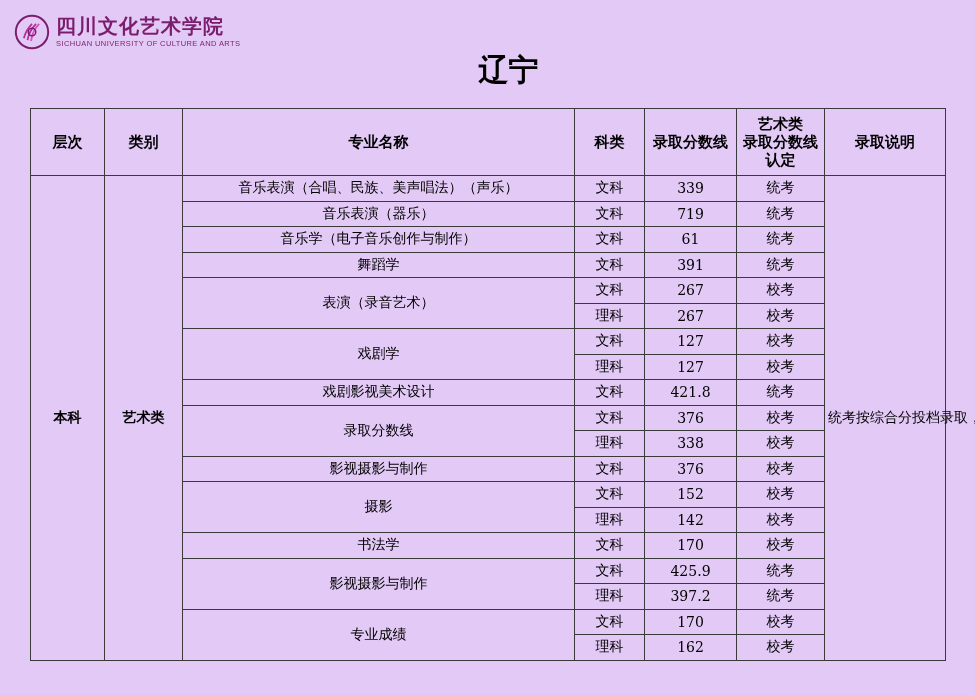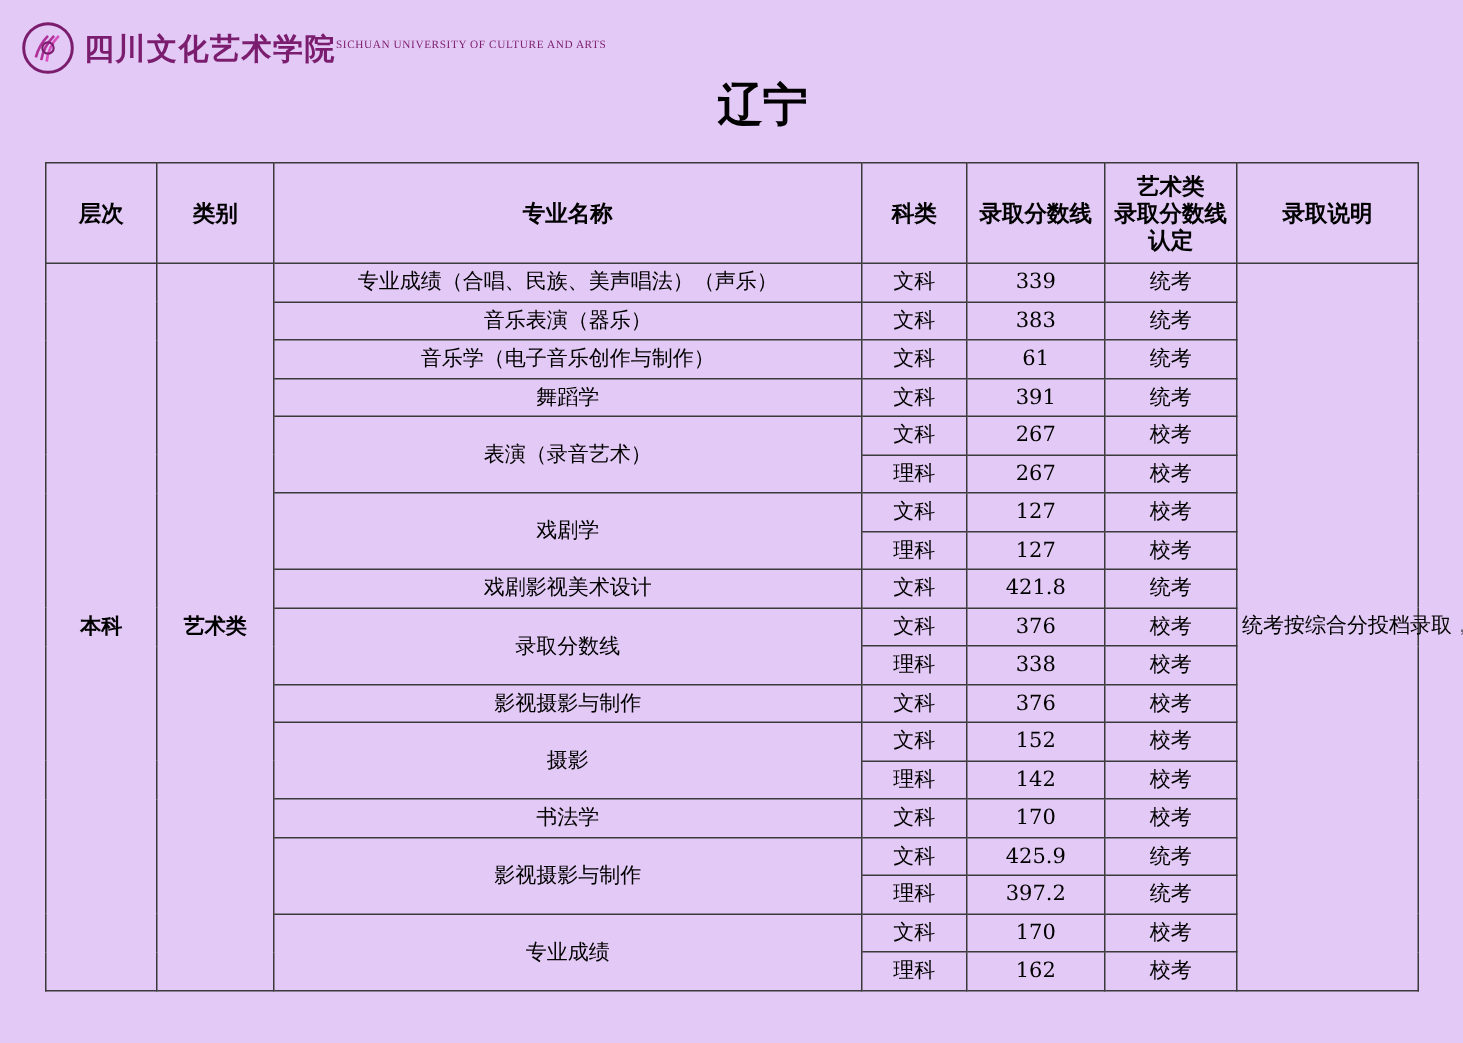--- a/index.html
+++ b/index.html
@@ -29,34 +29,34 @@
     align-items: center;
     gap: 6px;
   }
   .logo-mark {
     width: 36px;
     height: 36px;
     flex: 0 0 36px;
   }
   .logo-text {
     display: flex;
-    flex-direction: row;
+    flex-direction: column;
     justify-content: flex-end;
     line-height: 1;
   }
   .logo-cn {
     font-family: "DejaVu Serif", serif;
     font-size: 20px;
     font-weight: bold;
     color: #7b1d6e;
     letter-spacing: 1px;
     white-space: nowrap;
   }
   .logo-en {
-    font-family: Liberation Serif, serif;
+    font-family: Liberation Sans, sans-serif;
     font-size: 7.5px;
     color: #7b1d6e;
     letter-spacing: 0.4px;
     margin-top: 4px;
     white-space: nowrap;
   }
   
   .page-title {
     position: absolute;
     top: 50px;
@@ -173,30 +173,30 @@
             <div>录取分数线</div>
             <div>认定</div>
           </th>
           <th>录取说明</th>
         </tr>
       </thead>
       <tbody id="table-body">
           <tr>
             <td class="level-cell" rowspan="19">本科</td>
             <td class="category-cell" rowspan="19">艺术类</td>
-            <td class="major-cell">专业成绩（合唱、民族、美声唱法）（声乐）</td>
+            <td class="major-cell">音乐表演（合唱、民族、美声唱法）（声乐）</td>
             <td>文科</td>
             <td>339</td>
             <td>统考</td>
             <td class="note-cell" rowspan="19">统考按综合分投档录取，校考按专业分投档录取</td>
           </tr>
           <tr>
             <td class="major-cell">音乐表演（器乐）</td>
             <td>文科</td>
-            <td>383</td>
+            <td>719</td>
             <td>统考</td>
           </tr>
           <tr>
             <td class="major-cell">音乐学（电子音乐创作与制作）</td>
             <td>文科</td>
             <td>61</td>
             <td>统考</td>
           </tr>
           <tr>
             <td class="major-cell">舞蹈学</td>

